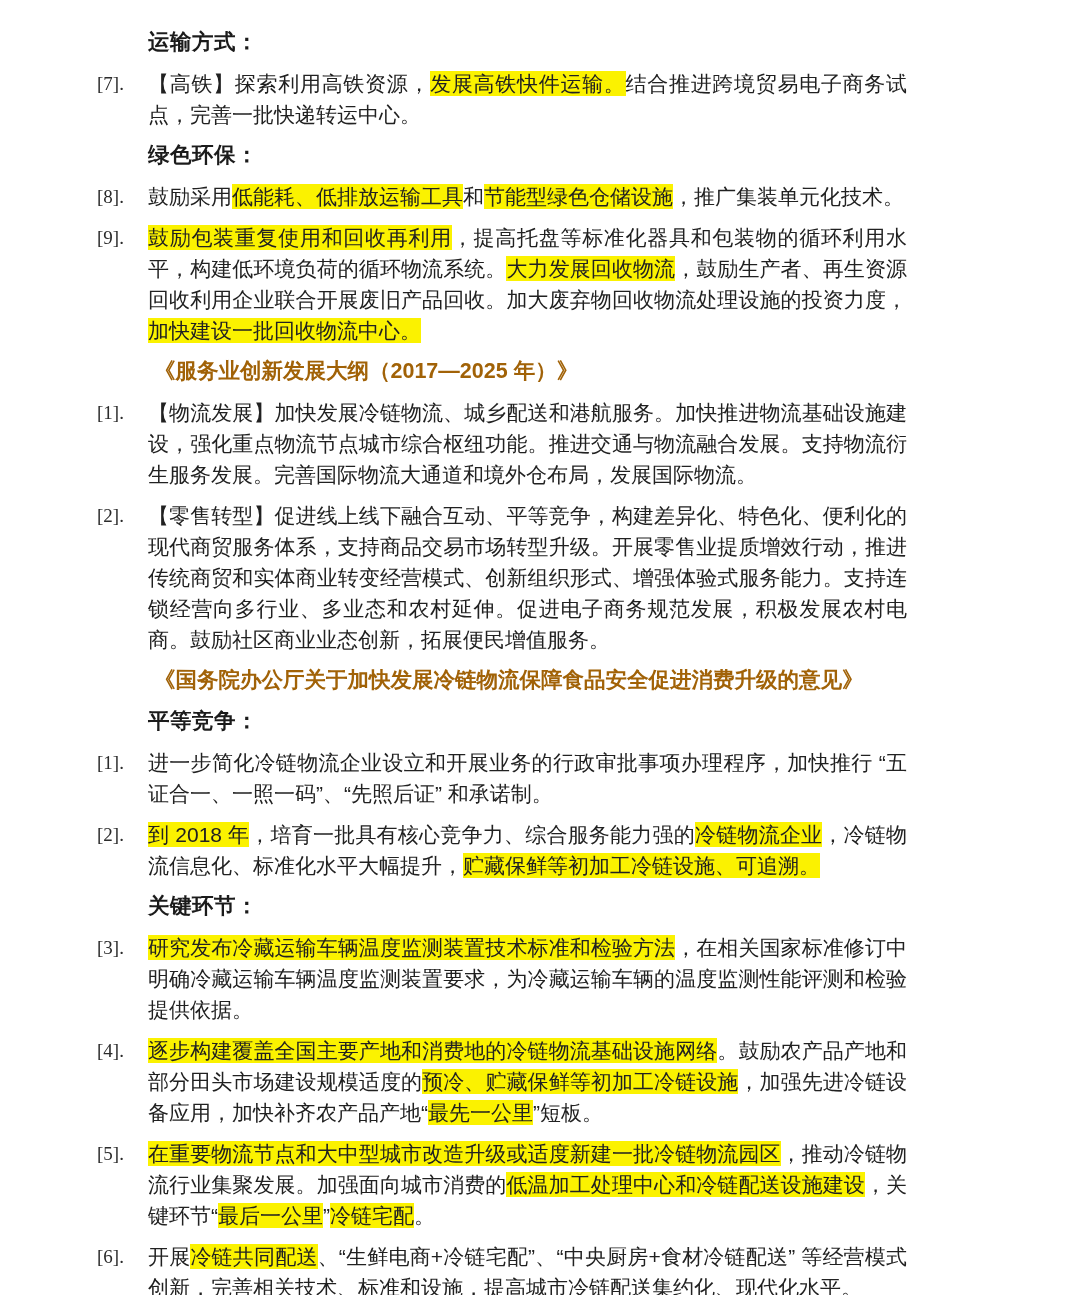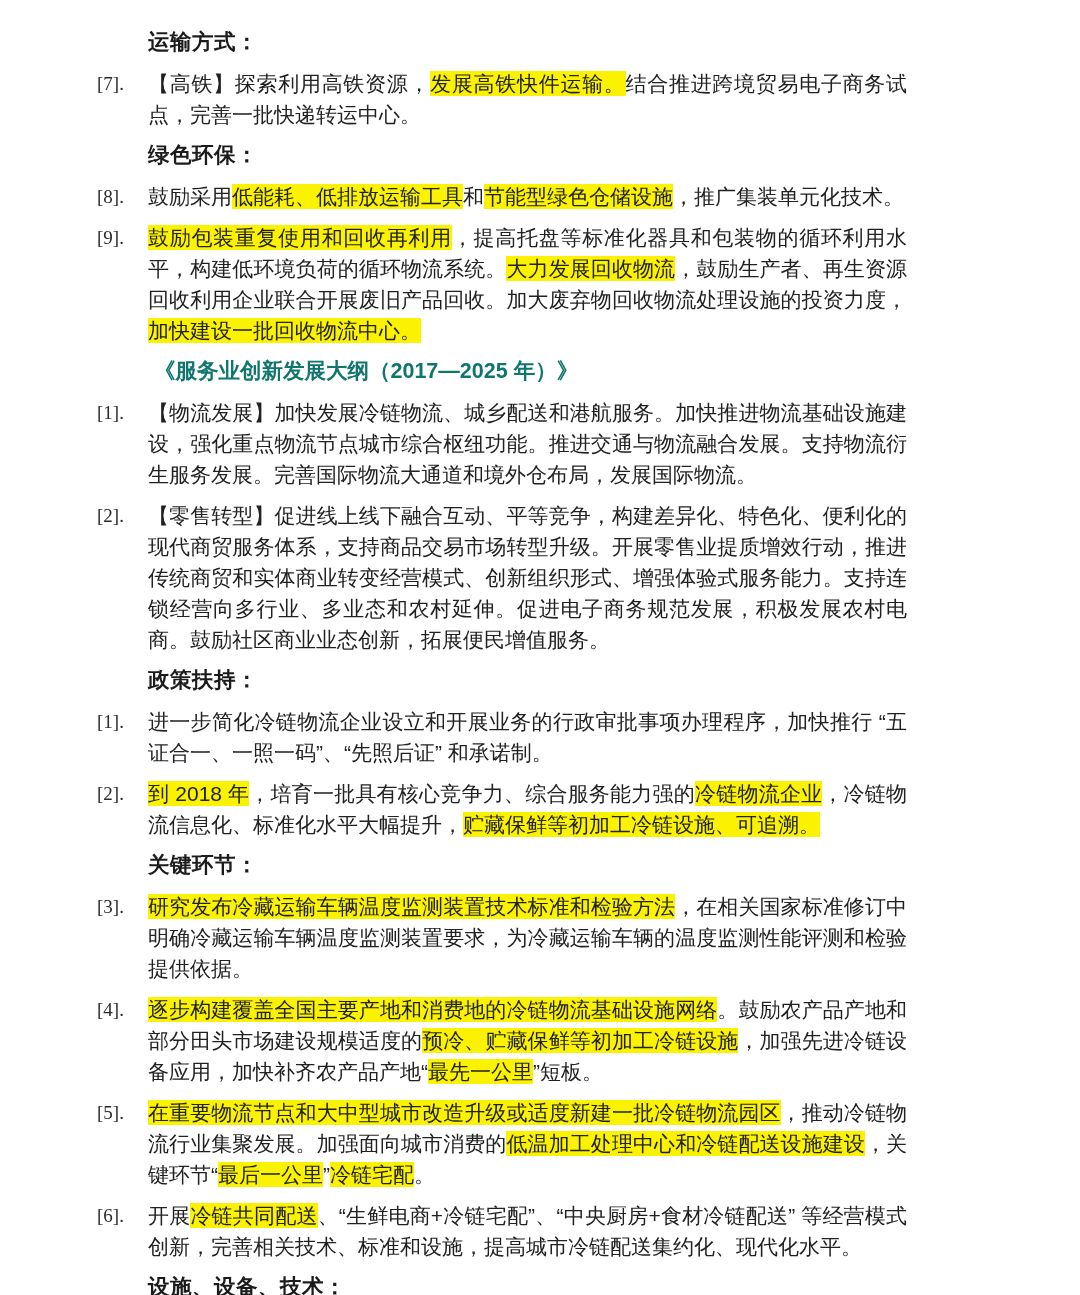--- a/index.html
+++ b/index.html
@@ -16,21 +16,21 @@
     overflow:hidden;
     background:#ffffff;
   }
   .heading {
     font-size:21.5px; font-weight:700; color:#1b1b1b;
     margin:7px 0 10px 51px;
     letter-spacing:0.5px;
     line-height:31px;
   }
   .doc-title {
-    font-size:21.5px; font-weight:700; color:#0f766e;
+    font-size:21.5px; font-weight:700; color:#a16207;
     margin:10px 0 10px 57px;
     line-height:31px;
   }
   .item { display:flex; margin-bottom:10px; }
   .num {
     flex:0 0 51px;
     font-family:"Liberation Serif", serif;
     font-size:19px; line-height:31px; color:#2b2b2b;
   }
   .text {
@@ -65,21 +65,22 @@
       </div>
       <div class="doc-title">《服务业创新发展大纲（2017—2025 年）》</div>
       <div class="item">
         <span class="num">[1].</span>
         <div class="text"><span>【物流发展】加快发展冷链物流、城乡配送和港航服务。加快推进物流基础设施建设，强化重点物流节点城市综合枢纽功能。推进交通与物流融合发展。支持物流衍生服务发展。完善国际物流大通道和境外仓布局，发展国际物流。</span></div>
       </div>
       <div class="item">
         <span class="num">[2].</span>
         <div class="text"><span>【零售转型】促进线上线下融合互动、平等竞争，构建差异化、特色化、便利化的现代商贸服务体系，支持商品交易市场转型升级。开展零售业提质增效行动，推进传统商贸和实体商业转变经营模式、创新组织形式、增强体验式服务能力。支持连锁经营向多行业、多业态和农村延伸。促进电子商务规范发展，积极发展农村电商。鼓励社区商业业态创新，拓展便民增值服务。</span></div>
       </div>
-      <div class="heading">政策扶持：</div>
+      <div class="doc-title">《国务院办公厅关于加快发展冷链物流保障食品安全促进消费升级的意见》</div>
+      <div class="heading">平等竞争：</div>
       <div class="item">
         <span class="num">[1].</span>
         <div class="text"><span>进一步简化冷链物流企业设立和开展业务的行政审批事项办理程序，加快推行 “五证合一、一照一码”、“先照后证” 和承诺制。</span></div>
       </div>
       <div class="item">
         <span class="num">[2].</span>
         <div class="text"><span class="hl">到 2018 年</span><span>，培育一批具有核心竞争力、综合服务能力强的</span><span class="hl">冷链物流企业</span><span>，冷链物流信息化、标准化水平大幅提升，</span><span class="hl">贮藏保鲜等初加工冷链设施、可追溯。</span></div>
       </div>
       <div class="heading">关键环节：</div>
       <div class="item">

